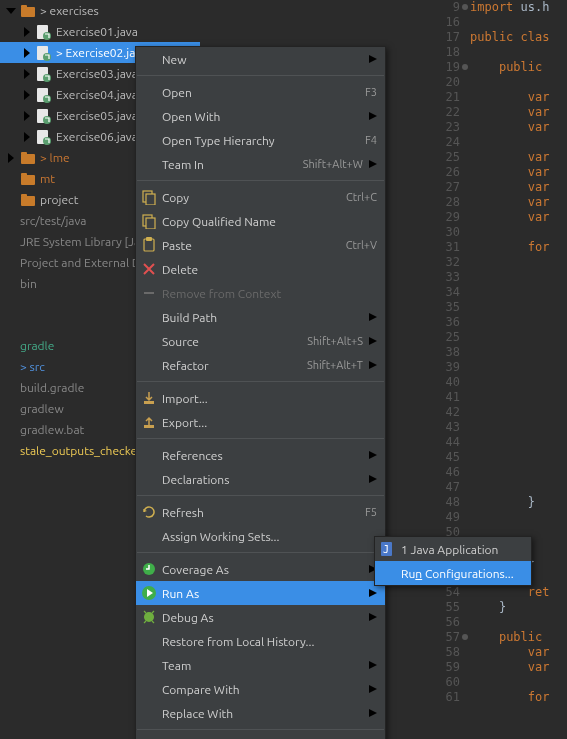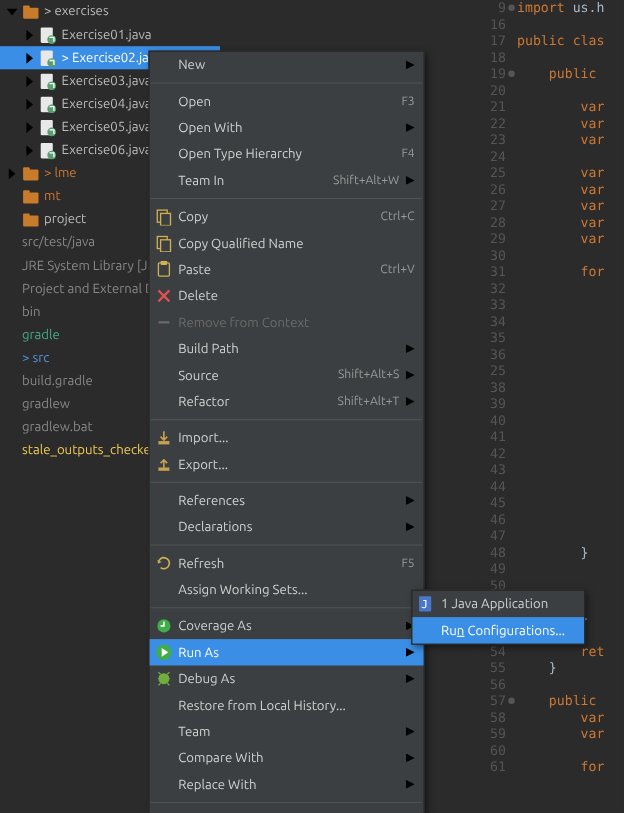--- a/index.html
+++ b/index.html
@@ -26,21 +26,21 @@
     height: 21px;
     padding-left: 6px;
     white-space: nowrap;
   }
   .tree-row.depth-1 { padding-left: 6px; }
   .tree-row.depth-2 { padding-left: 22px; }
   .tree-row.cat-pkg    { color: #bbbbbb; }
   .tree-row.cat-folder { color: #cc7832; }
   .tree-row.cat-src    { color: #5294e2; }
   .tree-row.cat-muted  { color: #888888; }
-  .tree-row.cat-alt    { color: #44aa88; }
+  .tree-row.cat-alt    { color: #44aa88; margin-top: 41px; }
   .tree-row.cat-high   { color: #f0cc55; }
   .tree-row.selected {
     background: #3a8ee6;
     color: #ffffff;
   }
   .twisty {
     width: 10px; height: 10px; margin-right: 4px;
     display: inline-block;
     flex: none;
   }

